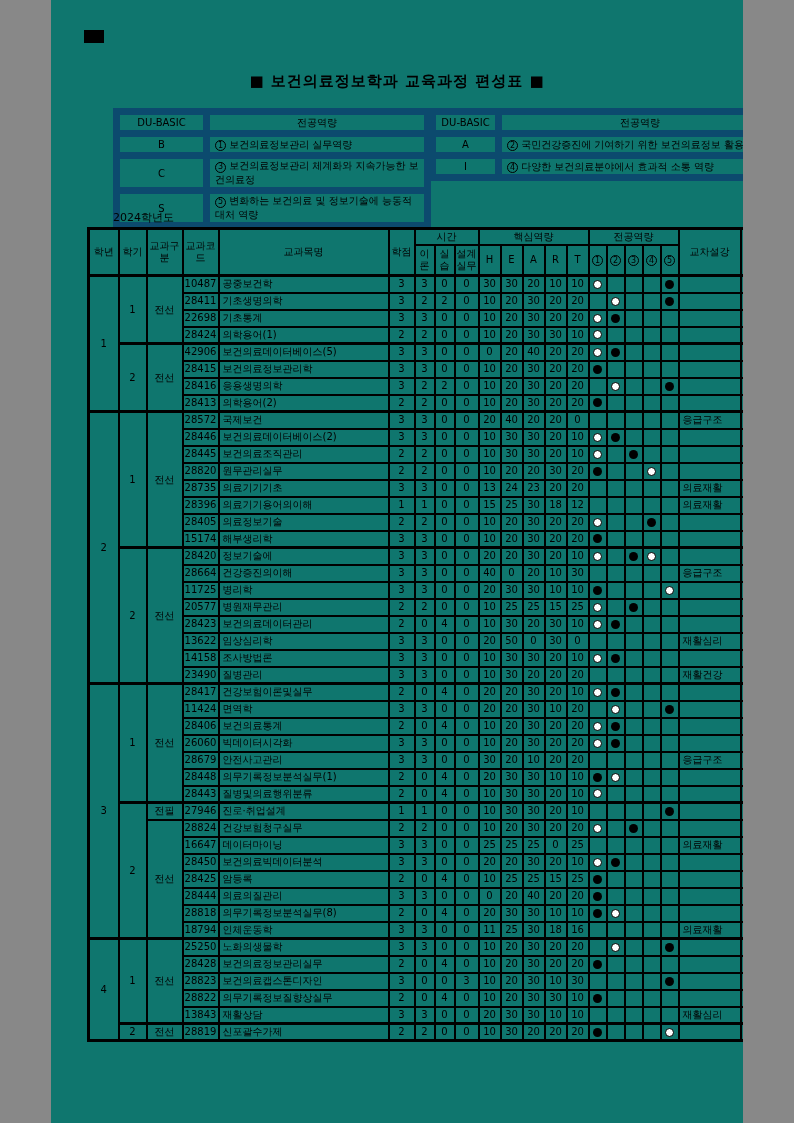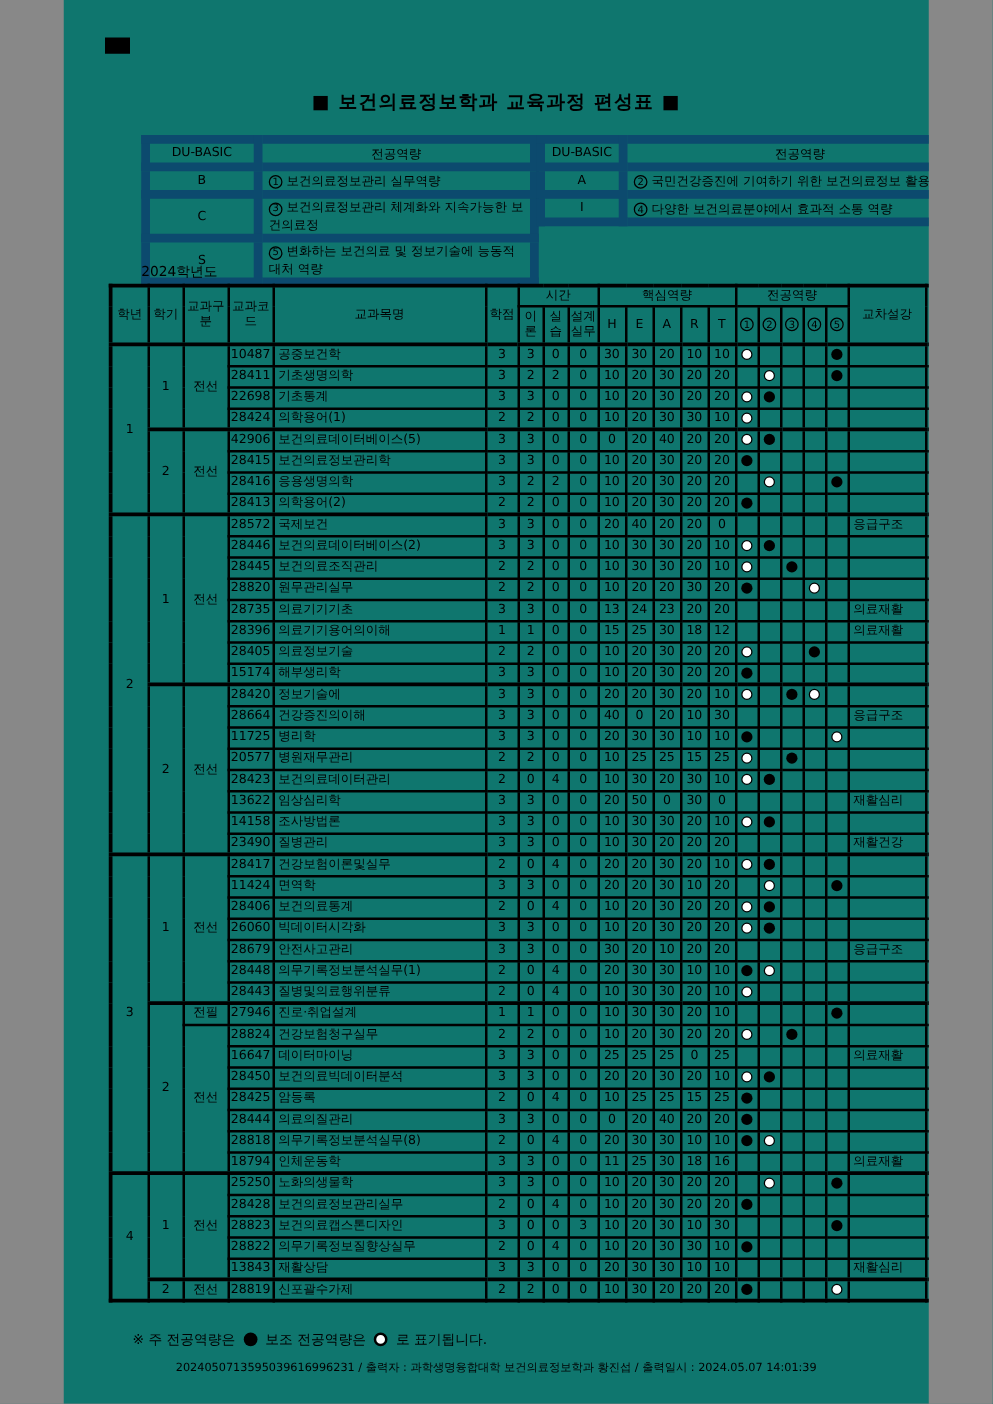--- a/index.html
+++ b/index.html
@@ -1080,22 +1080,14 @@
             <td></td>
             <td></td>
             <td><span class="dot open"></span></td>
             <td class="cross"></td>
             <td class="note"></td>
           </tr>
         </tbody>
     </table>
   </div>
 
-  <div class="footnote">
-    <span>※ 주 전공역량은</span>
-    <span class="dot filled"></span>
-    <span>보조 전공역량은</span>
-    <span class="dot open"></span>
-    <span>로 표기됩니다.</span>
-  </div>
 
-  <div class="print-line">2024050713595039616996231 / 출력자 : 과학생명융합대학 보건의료정보학과 황진섭 / 출력일시 : 2024.05.07 14:01:39</div>
 </div>
 
 </body></html>

